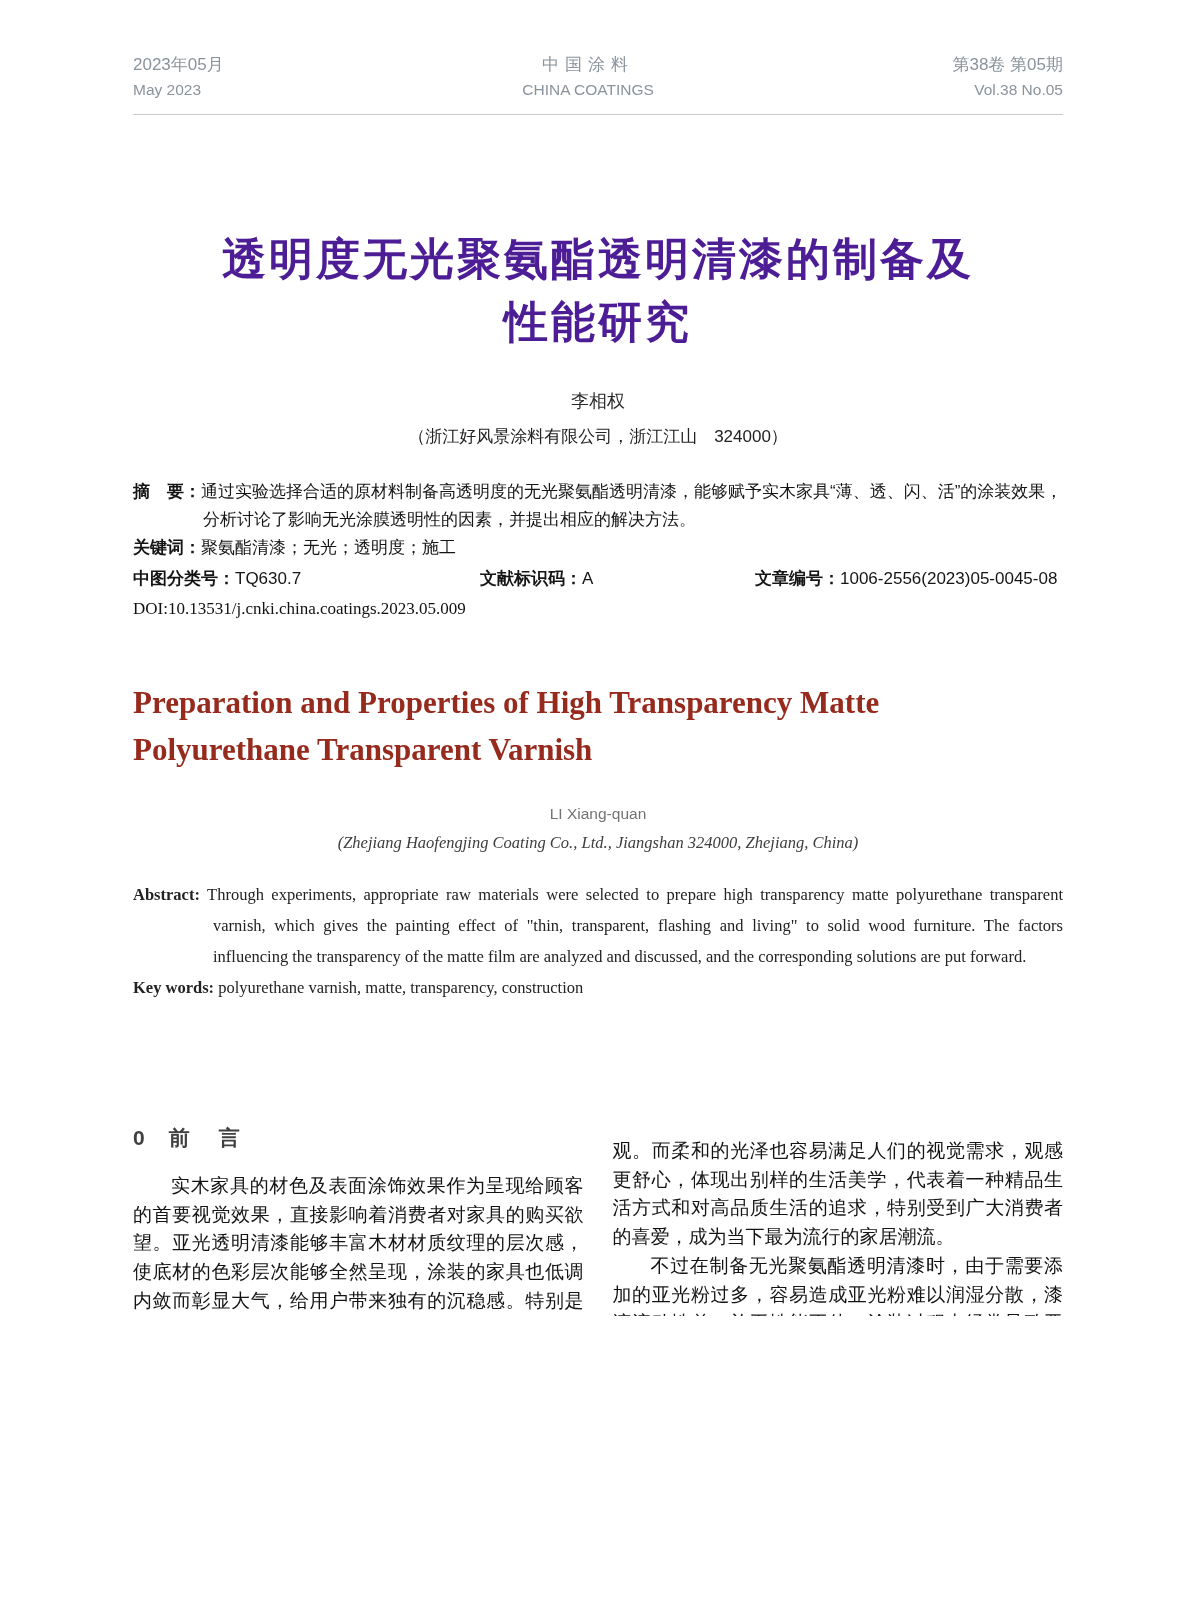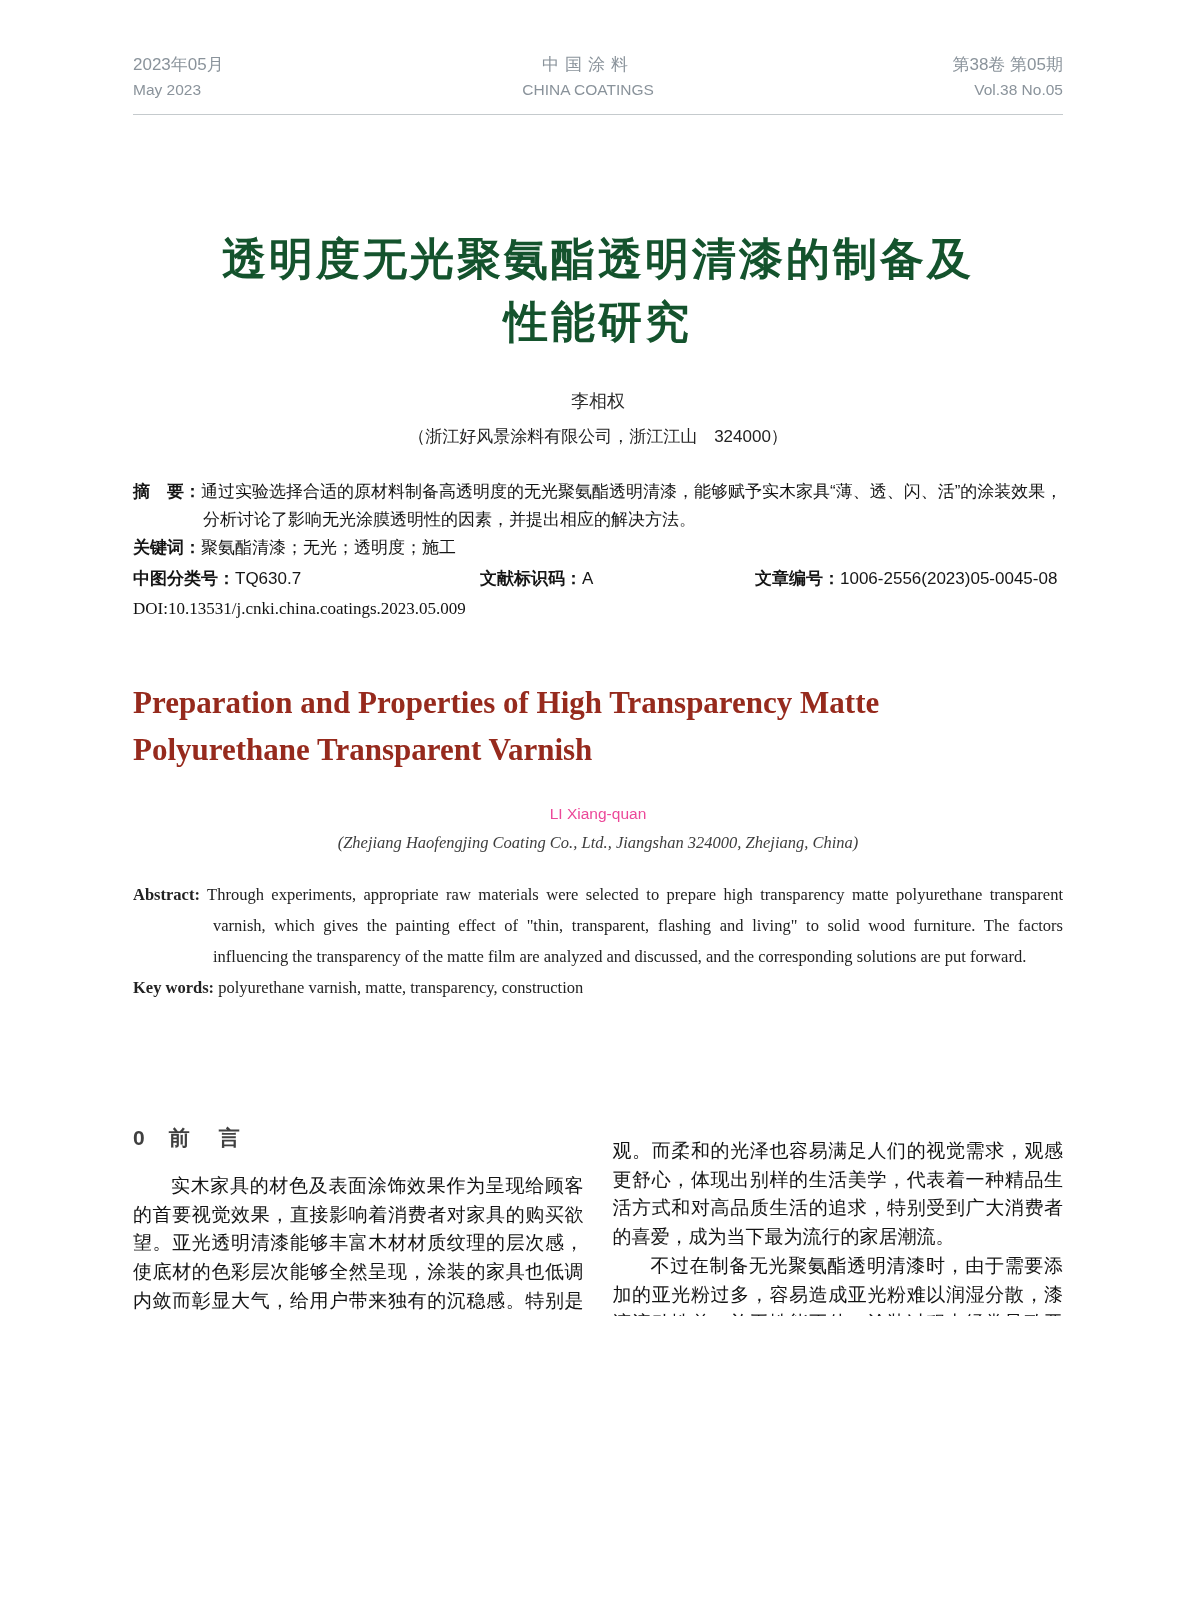--- a/index.html
+++ b/index.html
@@ -18,21 +18,21 @@
     color:#8a939b;
   }
   .jh-cell { font-size:17px; line-height:25px; }
   .jh-cell .en-line { font-size:15.5px; }
   .jh-center { text-align:center; }
   .jh-center .cn-line { letter-spacing:6px; }
   .jh-right { text-align:right; }
 
   
   .title-cn {
-    margin-top:112px; text-align:center; color:#14532d;
+    margin-top:112px; text-align:center; color:#4c1d95;
     font-size:44px; font-weight:bold; line-height:63px; letter-spacing:3px;
   }
   .author-cn { margin-top:36px; text-align:center; font-size:18px; color:#2b2b2b; }
   .affil-cn  { margin-top:12px; text-align:center; font-size:17px; color:#222; }
 
   
   .meta-cn { margin-top:30px; font-size:17px; line-height:28px; color:#151515; }
   .hang-cn { padding-left:70px; text-indent:-70px; }
   .meta-label { font-weight:bold; }
   .class-row { display:flex; margin-top:3px; }
@@ -40,21 +40,21 @@
   .class-item-2 { width:275px; }
   .class-item-3 { flex:1; }
   .doi-line { margin-top:2px; font-family:"Liberation Serif","DejaVu Serif",serif; font-size:17px; color:#111; }
 
   
   .title-en {
     margin-top:56px; text-align:left; color:#962a1d;
     font-family:"Liberation Serif","DejaVu Serif",serif;
     font-size:31px; font-weight:bold; line-height:47px;
   }
-  .author-en { margin-top:32px; text-align:center; font-size:15.5px; color:#ec4899; }
+  .author-en { margin-top:32px; text-align:center; font-size:15.5px; color:#737373; }
   .affil-en  {
     margin-top:10px; text-align:center; font-size:16.5px; color:#3d3d3d;
     font-family:"Liberation Serif","DejaVu Serif",serif; font-style:italic;
   }
   .meta-en {
     margin-top:26px; font-family:"Liberation Serif","DejaVu Serif",serif;
     font-size:16.5px; line-height:31px; color:#222; text-align:justify;
   }
   .hang-en { padding-left:80px; text-indent:-80px; }
 

